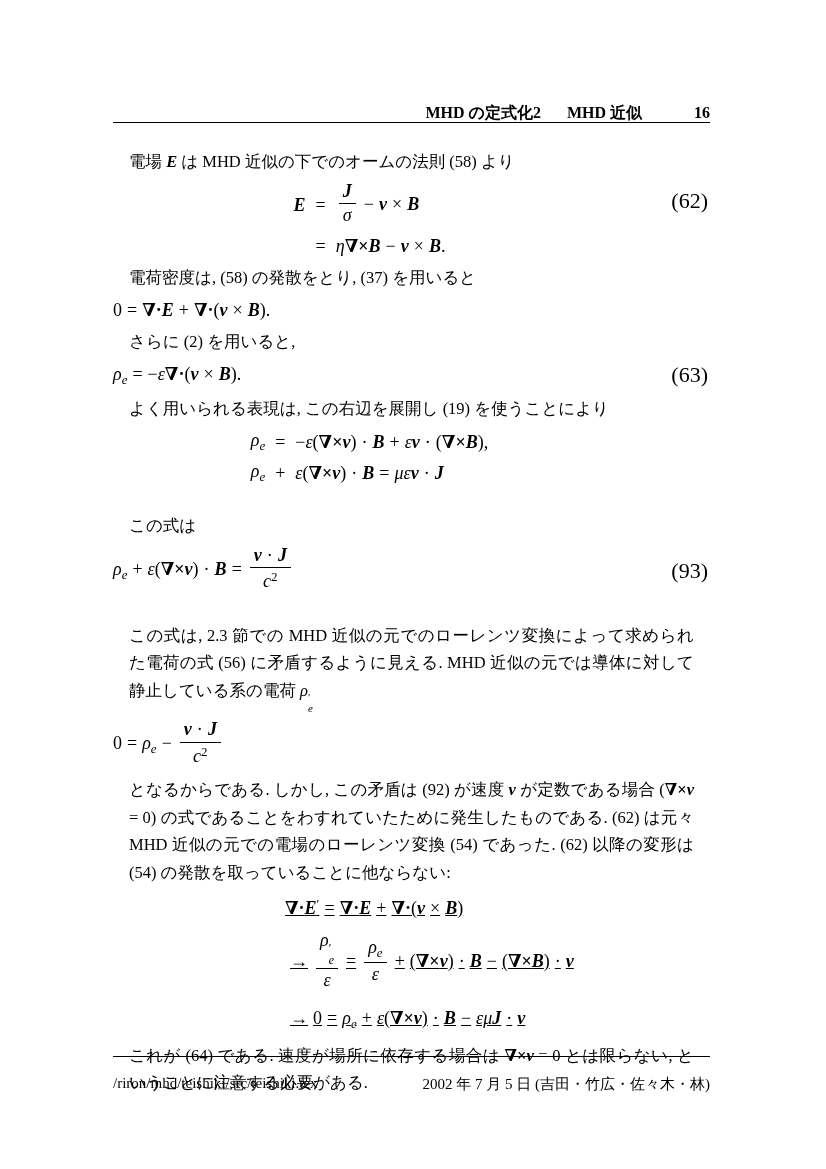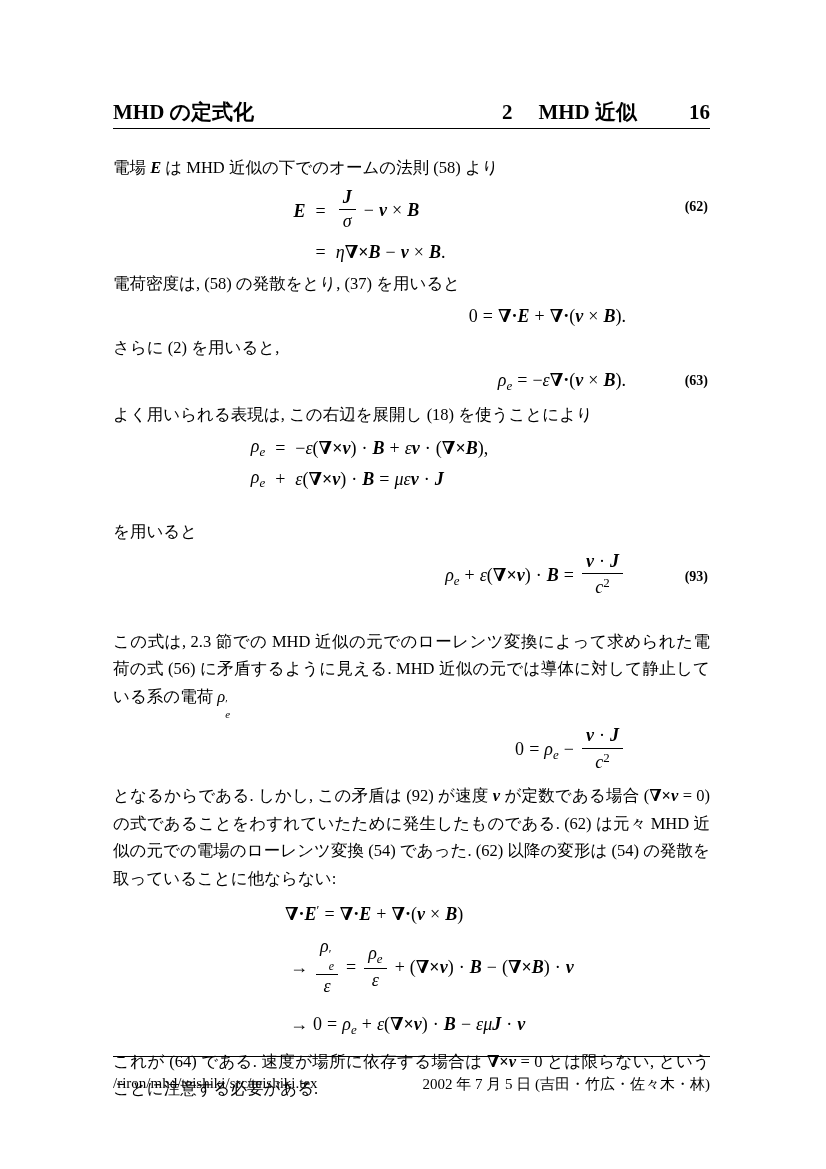--- a/index.html
+++ b/index.html
@@ -5,49 +5,49 @@
   html,body { margin:0; padding:0; background:#ffffff; }
   .page {
     position:relative; width:826px; height:1169px; background:#ffffff;
     color:#000; overflow:hidden;
     font-family:"Liberation Serif","DejaVu Serif",serif;
   }
   .content { position:absolute; left:113px; top:85px; width:597px; }
 
   
   .hdr {
-    display:flex; justify-content:space-between; align-items:baseline;
-    font-weight:bold; font-size:21px; line-height:19px;
-    border-bottom:1.6px solid #000; padding-bottom:6px;
+    display:flex; justify-content:flex-end; align-items:baseline;
+    font-weight:bold; font-size:16px; line-height:19px;
+    border-bottom:1.6px solid #000; 
   }
   .hdr-right { display:flex; align-items:baseline; }
   .hdr-sec-title { margin-left:26px; }
   .hdr-page { margin-left:52px;margin-top:18px; }
 
   
   .doc-body { padding-top:22px; font-size:16.5px; line-height:27.5px; }
-  .para { margin:3px 0; text-align:justify; }
+  .para { margin:3px 16px; text-align:justify; }
   .gap { margin-top:24px; }
 
   
   .eq { position:relative; margin:4px 0; font-size:18px; line-height:1.25; }
-  .eq-inner.mode-center { display:flex; flex-direction:column; align-items:flex-end; padding-right:84px; }
+  .eq-inner.mode-center { display:flex; flex-direction:column; align-items:flex-start; padding-right:84px; }
   .eq-inner.mode-columns { display:flex; justify-content:center; padding-right:84px; }
-  .eq-inner.mode-left { display:block; padding-left:172px; }
+  .eq-inner.mode-left { display:block; padding-left:172px;text-decoration:underline; }
   .eq-inner.mode-left .eqline { margin:7px 0; }
   .eqline { padding:3px 0; }
   .eqtab { display:inline-table; border-collapse:collapse; }
   .eqrow { display:table-row; }
   .eqrow > div { display:table-cell; vertical-align:middle; padding:3px 0; }
   .ca { text-align:right; }
   .cb { text-align:center; padding:3px 10px !important; }
   .cc { text-align:left; white-space:nowrap; }
   .eq-num {
     position:absolute; right:2px; top:50%; transform:translateY(-50%);
-    font-size:14px; font-style:normal; font-weight:bold;
+    font-size:22px; font-style:normal; font-weight:normal;
   }
   .eq-num.first-row { top:21px; }
 
   
   .mv { font-style:italic; font-weight:bold; }
   .mi { font-style:italic; }
   .mo { margin:0 0.28em; }
   .mg { font-weight:bold; }
   .mt { }
   .msub { font-size:72%; font-style:italic; vertical-align:-0.3em; }
@@ -106,38 +106,38 @@
             <div class="eqline"><span class="mt">0</span><span class="mo">=</span><span class="mg">∇·</span><span class="mv">E</span><span class="mo">+</span><span class="mg">∇·</span><span class="mt">(</span><span class="mv">v</span><span class="mo">×</span><span class="mv">B</span><span class="mt">).</span></div>
           </div>
         </div>
         <p class="para"><span class="mt">さらに (2) を用いると,</span></p>
         <div class="eq">
           <div class="eq-inner mode-center">
             <div class="eqline"><span class="mi">ρ</span><span class="msub">e</span><span class="mo">=</span><span class="mt">−</span><span class="mi">ε</span><span class="mg">∇·</span><span class="mt">(</span><span class="mv">v</span><span class="mo">×</span><span class="mv">B</span><span class="mt">).</span></div>
           </div>
           <span class="eq-num">(63)</span>
         </div>
-        <p class="para"><span class="mt">よく用いられる表現は, この右辺を展開し (18) を使うことにより</span></p>
+        <p class="para"><span class="mt">よく用いられる表現は, この右辺を展開し (19) を使うことにより</span></p>
         <div class="eq">
           <div class="eq-inner mode-columns">
             <div class="eqtab">
               <div class="eqrow">
                 <div class="ca"><span class="mi">ρ</span><span class="msub">e</span></div>
                 <div class="cb mo">=</div>
                 <div class="cc"><span class="mt">−</span><span class="mi">ε</span><span class="mt">(</span><span class="mg">∇×</span><span class="mv">v</span><span class="mt">)</span><span class="mo">·</span><span class="mv">B</span><span class="mo">+</span><span class="mi">ε</span><span class="mv">v</span><span class="mo">·</span><span class="mt">(</span><span class="mg">∇×</span><span class="mv">B</span><span class="mt">),</span></div>
               </div>
               <div class="eqrow">
                 <div class="ca"><span class="mi">ρ</span><span class="msub">e</span></div>
                 <div class="cb mo">+</div>
                 <div class="cc"><span class="mi">ε</span><span class="mt">(</span><span class="mg">∇×</span><span class="mv">v</span><span class="mt">)</span><span class="mo">·</span><span class="mv">B</span><span class="mo">=</span><span class="mi">με</span><span class="mv">v</span><span class="mo">·</span><span class="mv">J</span></div>
               </div>
             </div>
           </div>
         </div>
-        <p class="para gap"><span class="mt">を用いると</span></p>
+        <p class="para gap"><span class="mt">この式は</span></p>
         <div class="eq">
           <div class="eq-inner mode-center">
             <div class="eqline"><span class="mi">ρ</span><span class="msub">e</span><span class="mo">+</span><span class="mi">ε</span><span class="mt">(</span><span class="mg">∇×</span><span class="mv">v</span><span class="mt">)</span><span class="mo">·</span><span class="mv">B</span><span class="mo">=</span><span class="frac"><span class="fn"><span class="mv">v</span><span class="mo">·</span><span class="mv">J</span></span><span class="fd"><span class="mi">c</span><span class="msup">2</span></span></span></div>
           </div>
           <span class="eq-num">(93)</span>
         </div>
         <p class="para gap"><span class="mt">この式は, 2.3 節での MHD 近似の元でのローレンツ変換によって求められた電荷の式 (56) に矛盾するように見える. MHD 近似の元では導体に対して静止している系の電荷 </span><span class="mi">ρ</span><span class="ss">
             <span class="s1">′</span>
             <span class="s2">e</span>
           </span></p>

